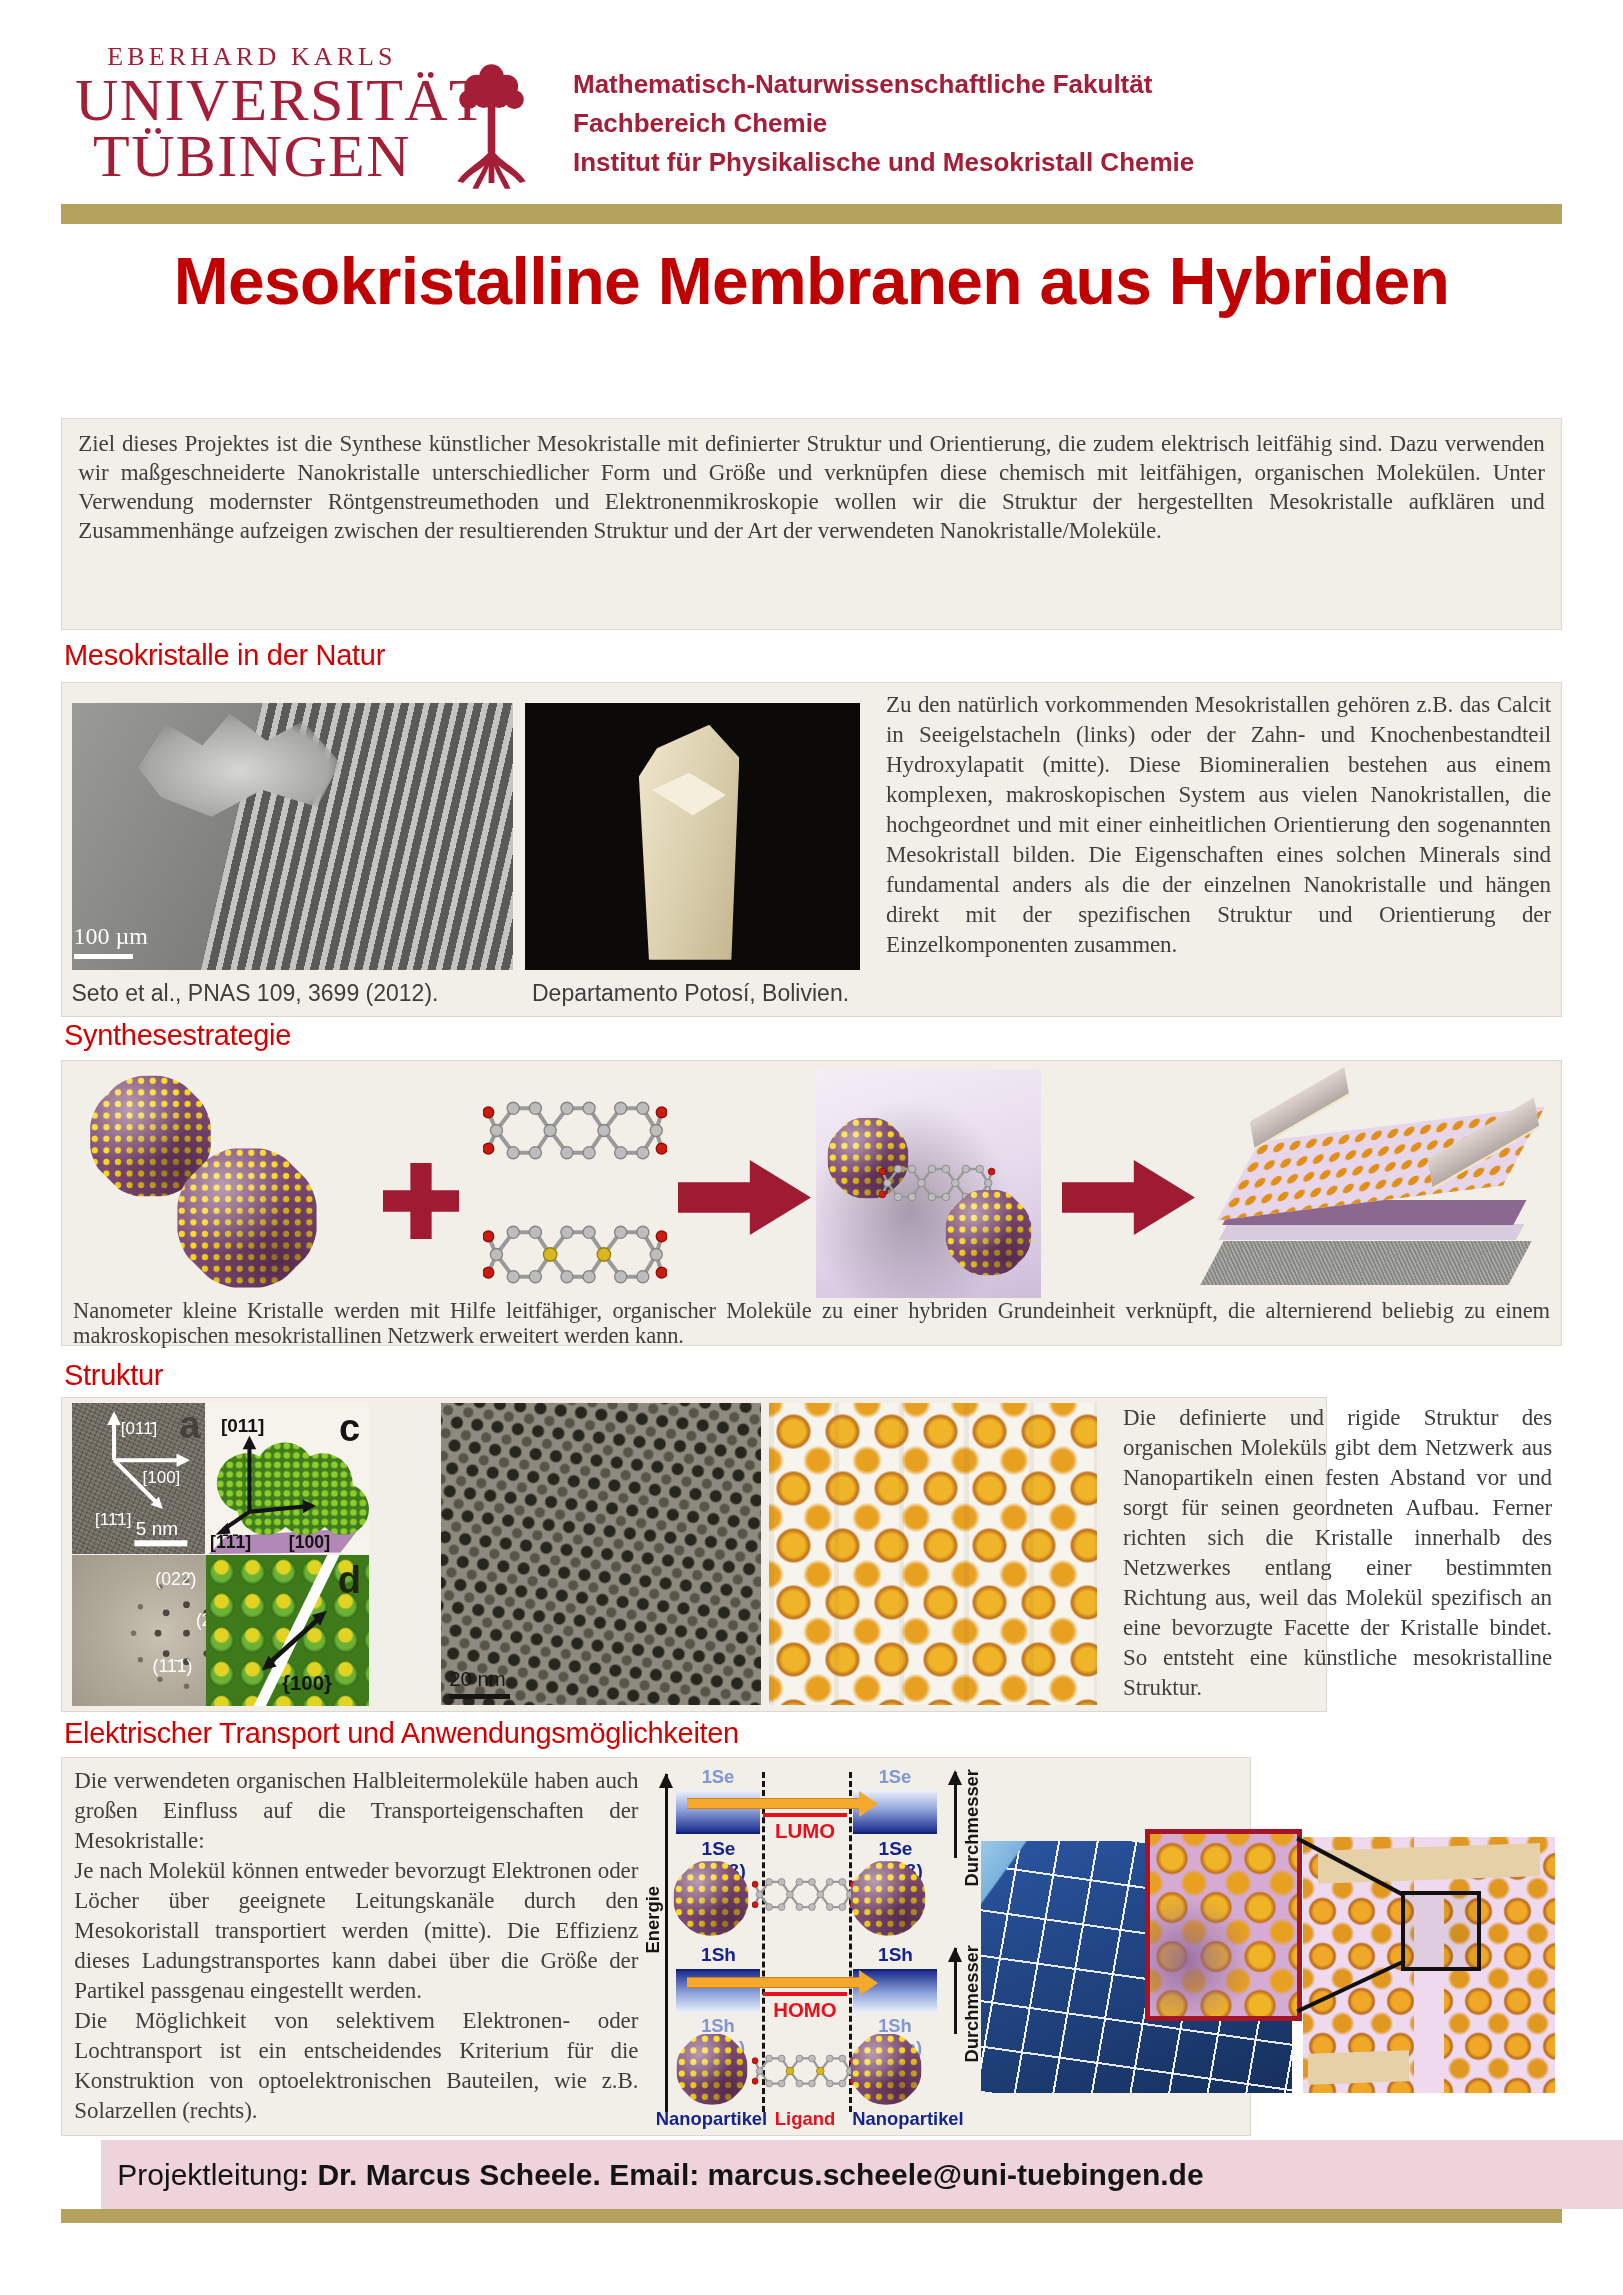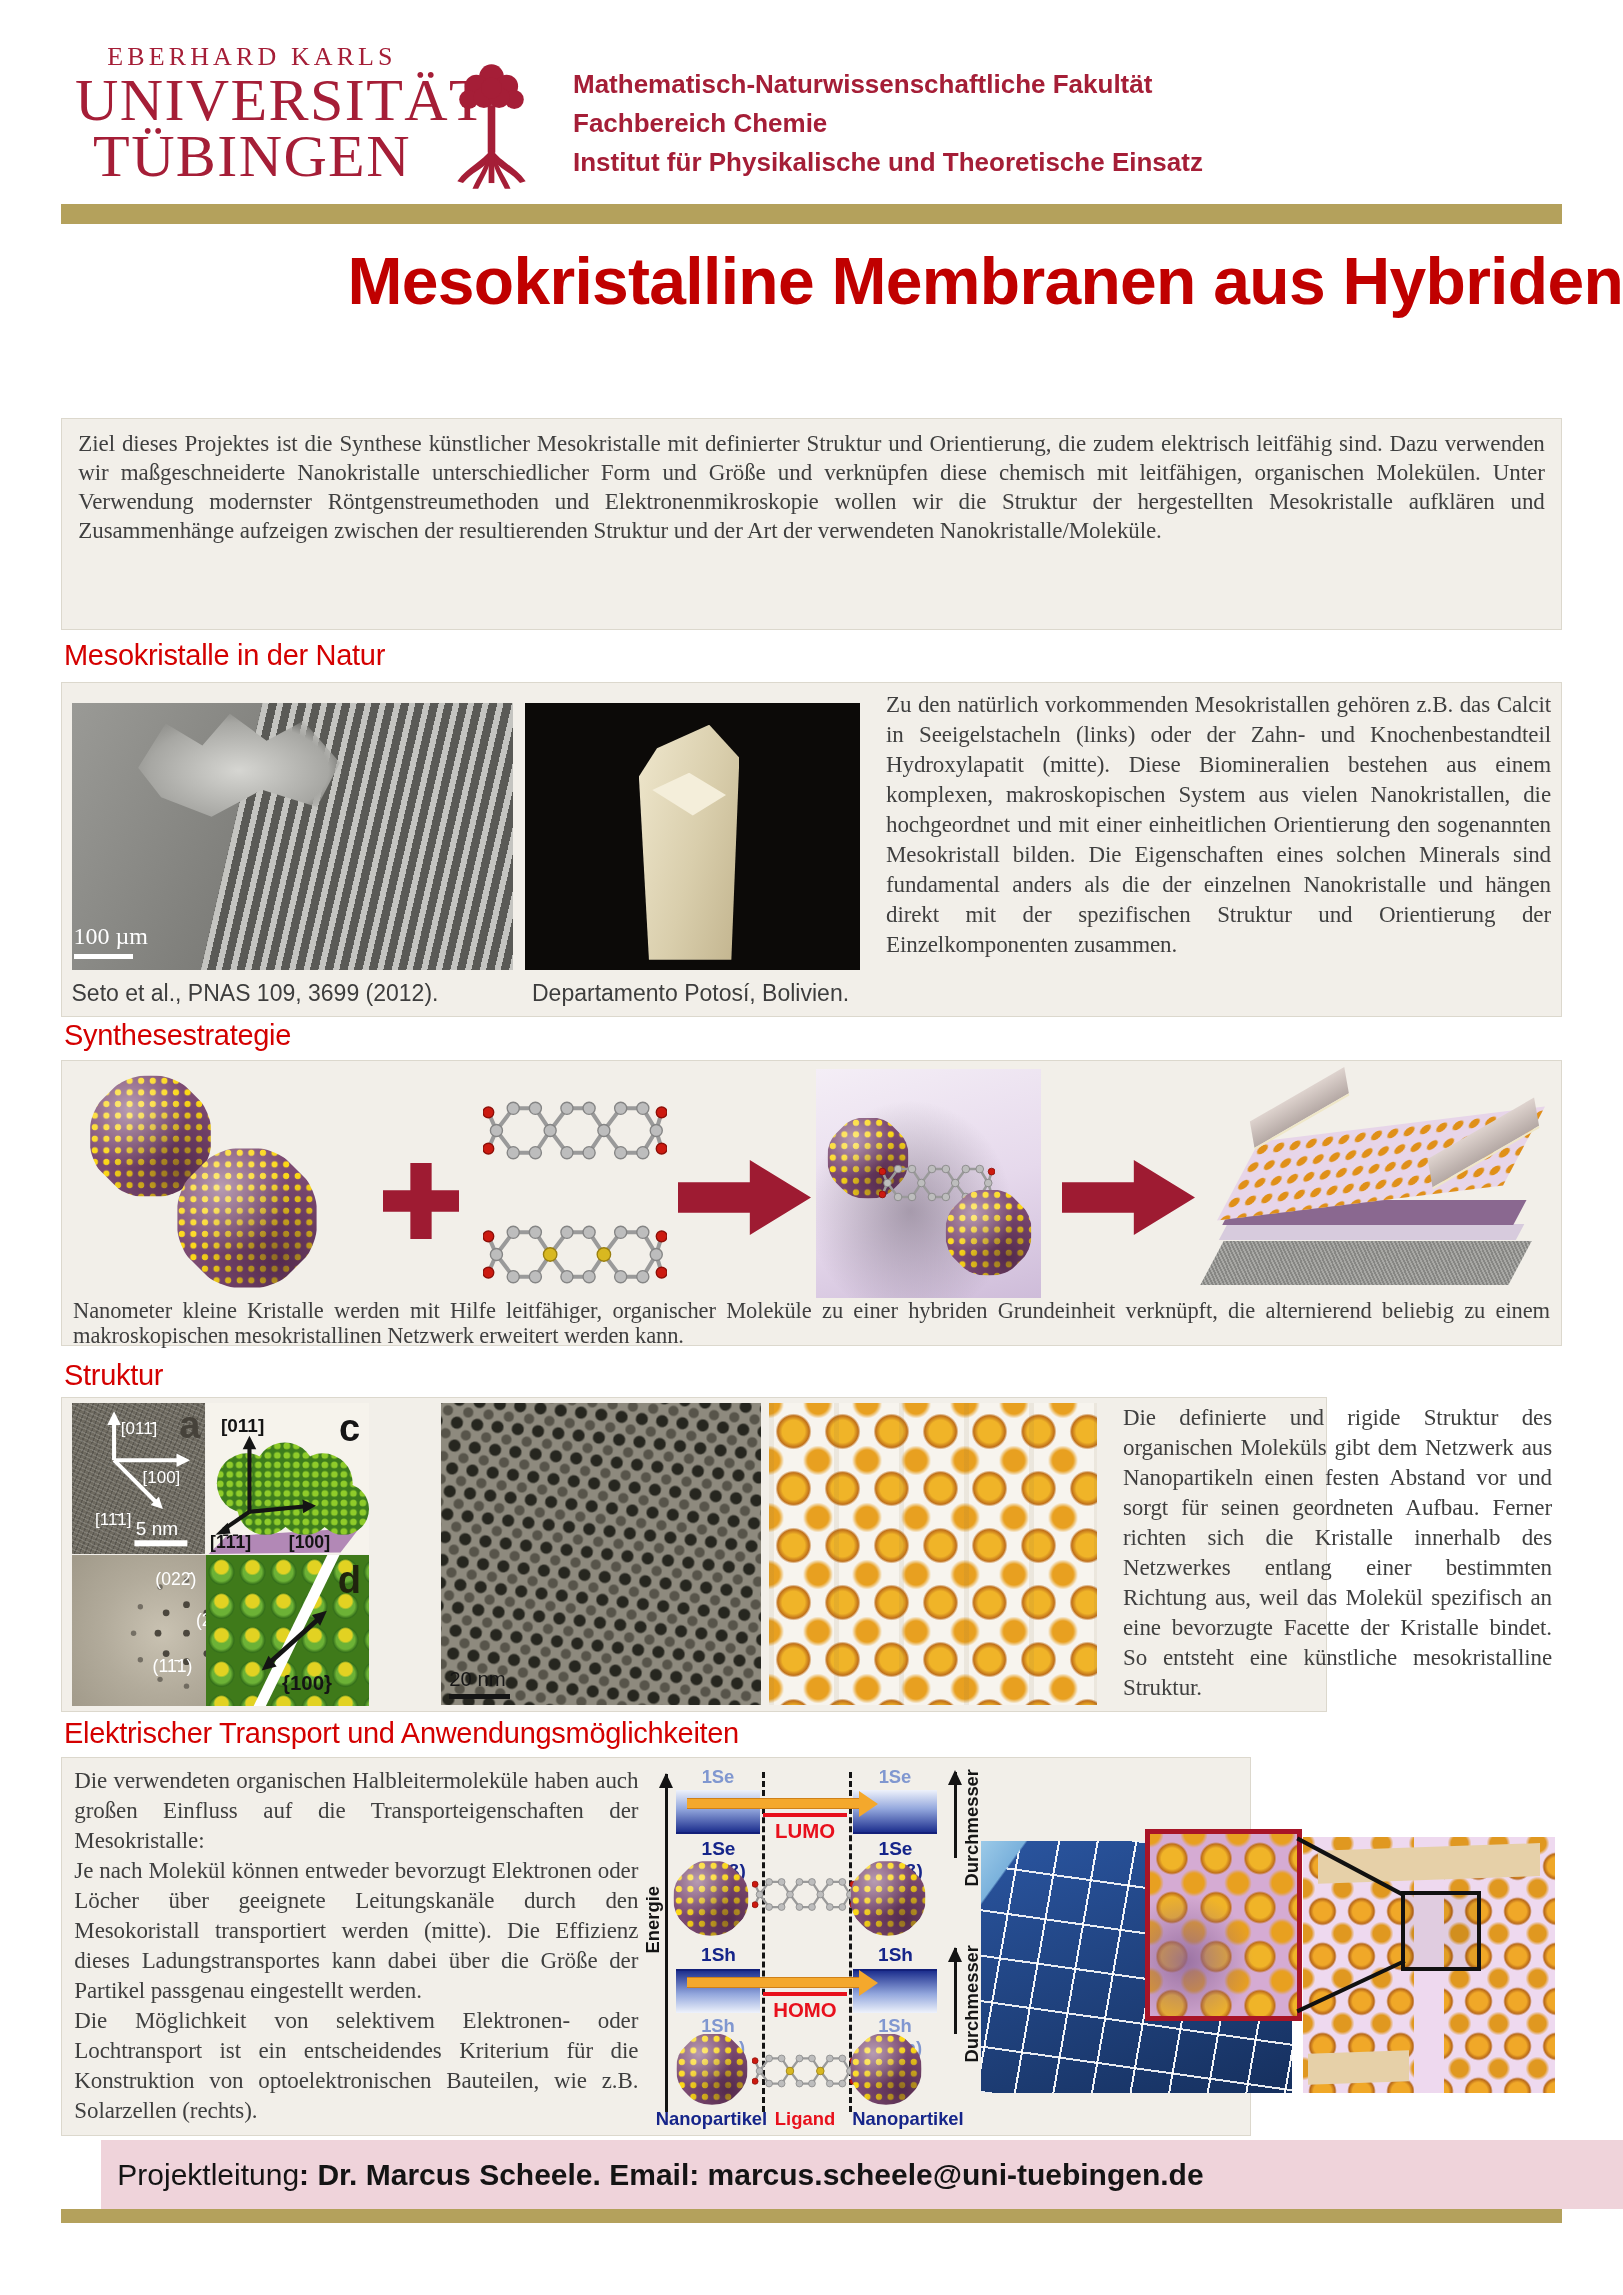--- a/index.html
+++ b/index.html
@@ -13,21 +13,21 @@
 
   
   .wordmark{position:absolute;left:75px;top:42px;width:354px;text-align:center;color:#A51E37;
             font-family:"Liberation Serif",serif;}
   .wm1{font-size:26px;letter-spacing:4.1px;}
   .wm2,.wm3{font-size:60px;line-height:0.94;letter-spacing:1.4px;}
   .faculty{position:absolute;left:573px;top:65px;color:#A51E37;font-size:26px;font-weight:bold;line-height:1.5;}
   .goldbar{position:absolute;left:61px;width:1501px;background:#B4A15C;}
 
   
-  .title{position:absolute;left:0;top:240px;width:1623px;text-align:right;color:#c00000;
+  .title{position:absolute;left:0;top:240px;width:1623px;text-align:center;color:#c00000;
          font-size:66px;font-weight:bold;line-height:83px;letter-spacing:-0.7px;}
 
   
   .qd{position:absolute;border-radius:50%;
       clip-path:polygon(30% 1%,70% 1%,99% 30%,99% 70%,70% 99%,30% 99%,1% 70%,1% 30%);
       background-color:#7c4a72;
       background-image:
         radial-gradient(circle at 32% 28%, rgba(255,255,255,.45), rgba(255,255,255,0) 48%),
         radial-gradient(circle at 72% 78%, rgba(50,15,45,.55), rgba(0,0,0,0) 55%),
         radial-gradient(circle, #fcd716 36%, rgba(252,215,22,0) 43%);
@@ -210,21 +210,21 @@
       <path d="M50,98 C60,112 74,116 86,132 L80,134 C70,122 60,120 52,110 Z"></path>
       <path d="M47,100 C44,118 36,126 30,140 L36,140 C42,128 48,118 50,106 Z"></path>
       <path d="M53,100 C56,118 64,126 70,140 L64,140 C58,128 52,118 50,106 Z"></path>
       <rect x="47" y="98" width="6" height="36"></rect>
     </g>
   </svg>
 
   <div class="faculty">
     <div>Mathematisch-Naturwissenschaftliche Fakultät</div>
     <div>Fachbereich Chemie</div>
-    <div>Institut für Physikalische und Theoretische Einsatz</div>
+    <div>Institut für Physikalische und Mesokristall Chemie</div>
   </div>
 
   <div class="goldbar" style="top:204px;height:20.4px"></div>
 
   <div class="title">
     <div>Mesokristalline Membranen aus Hybriden</div>
   </div>
 
   <div class="panel jtext" style="left:61px;top:418px;width:1501px;height:212px;padding:9.5px 16.3px;font-size:23px;line-height:29px">
     <p>Ziel dieses Projektes ist die Synthese künstlicher Mesokristalle mit definierter Struktur und Orientierung, die zudem elektrisch leitfähig sind. Dazu verwenden wir maßgeschneiderte Nanokristalle unterschiedlicher Form und Größe und verknüpfen diese chemisch mit leitfähigen, organischen Molekülen. Unter Verwendung modernster Röntgenstreumethoden und Elektronenmikroskopie wollen wir die Struktur der hergestellten Mesokristalle aufklären und Zusammenhänge aufzeigen zwischen der resultierenden Struktur und der Art der verwendeten Nanokristalle/Moleküle.</p>

